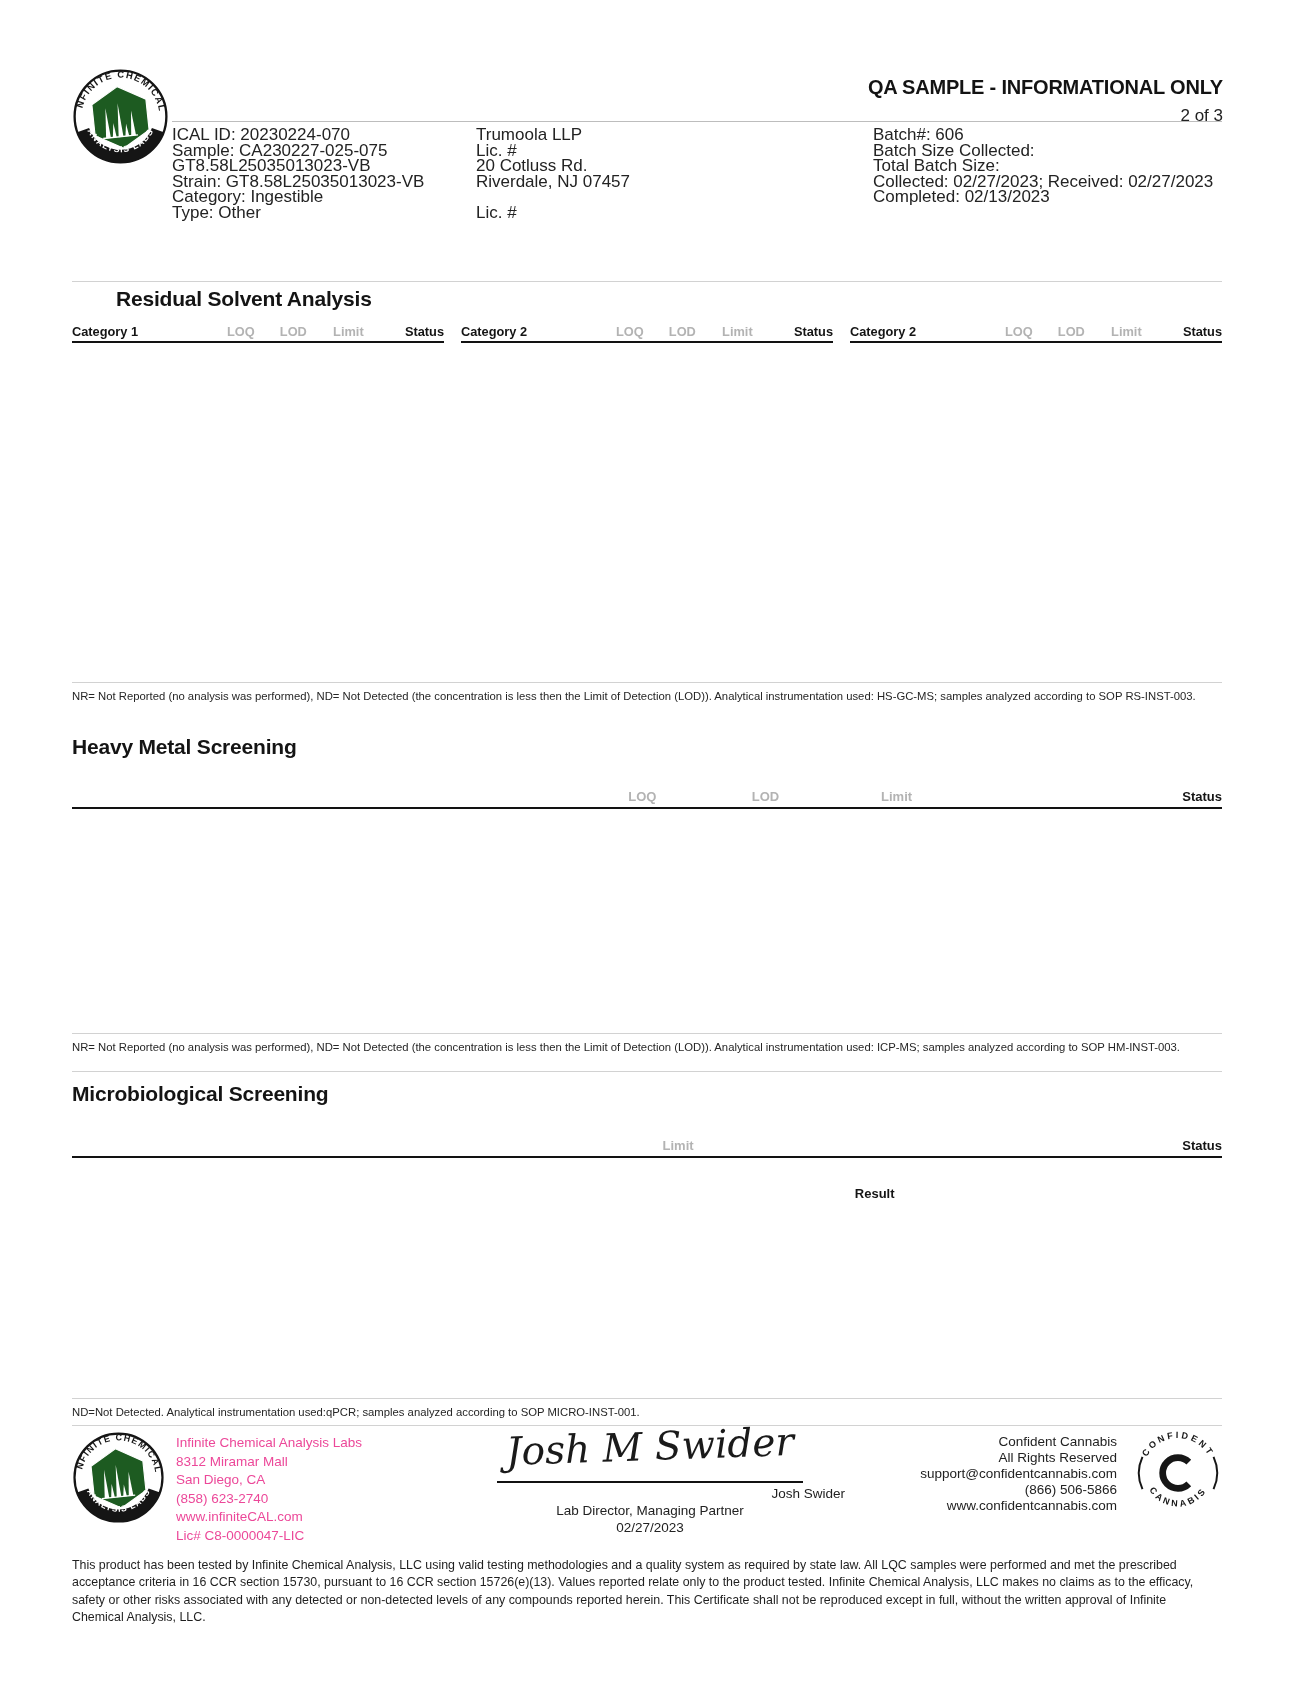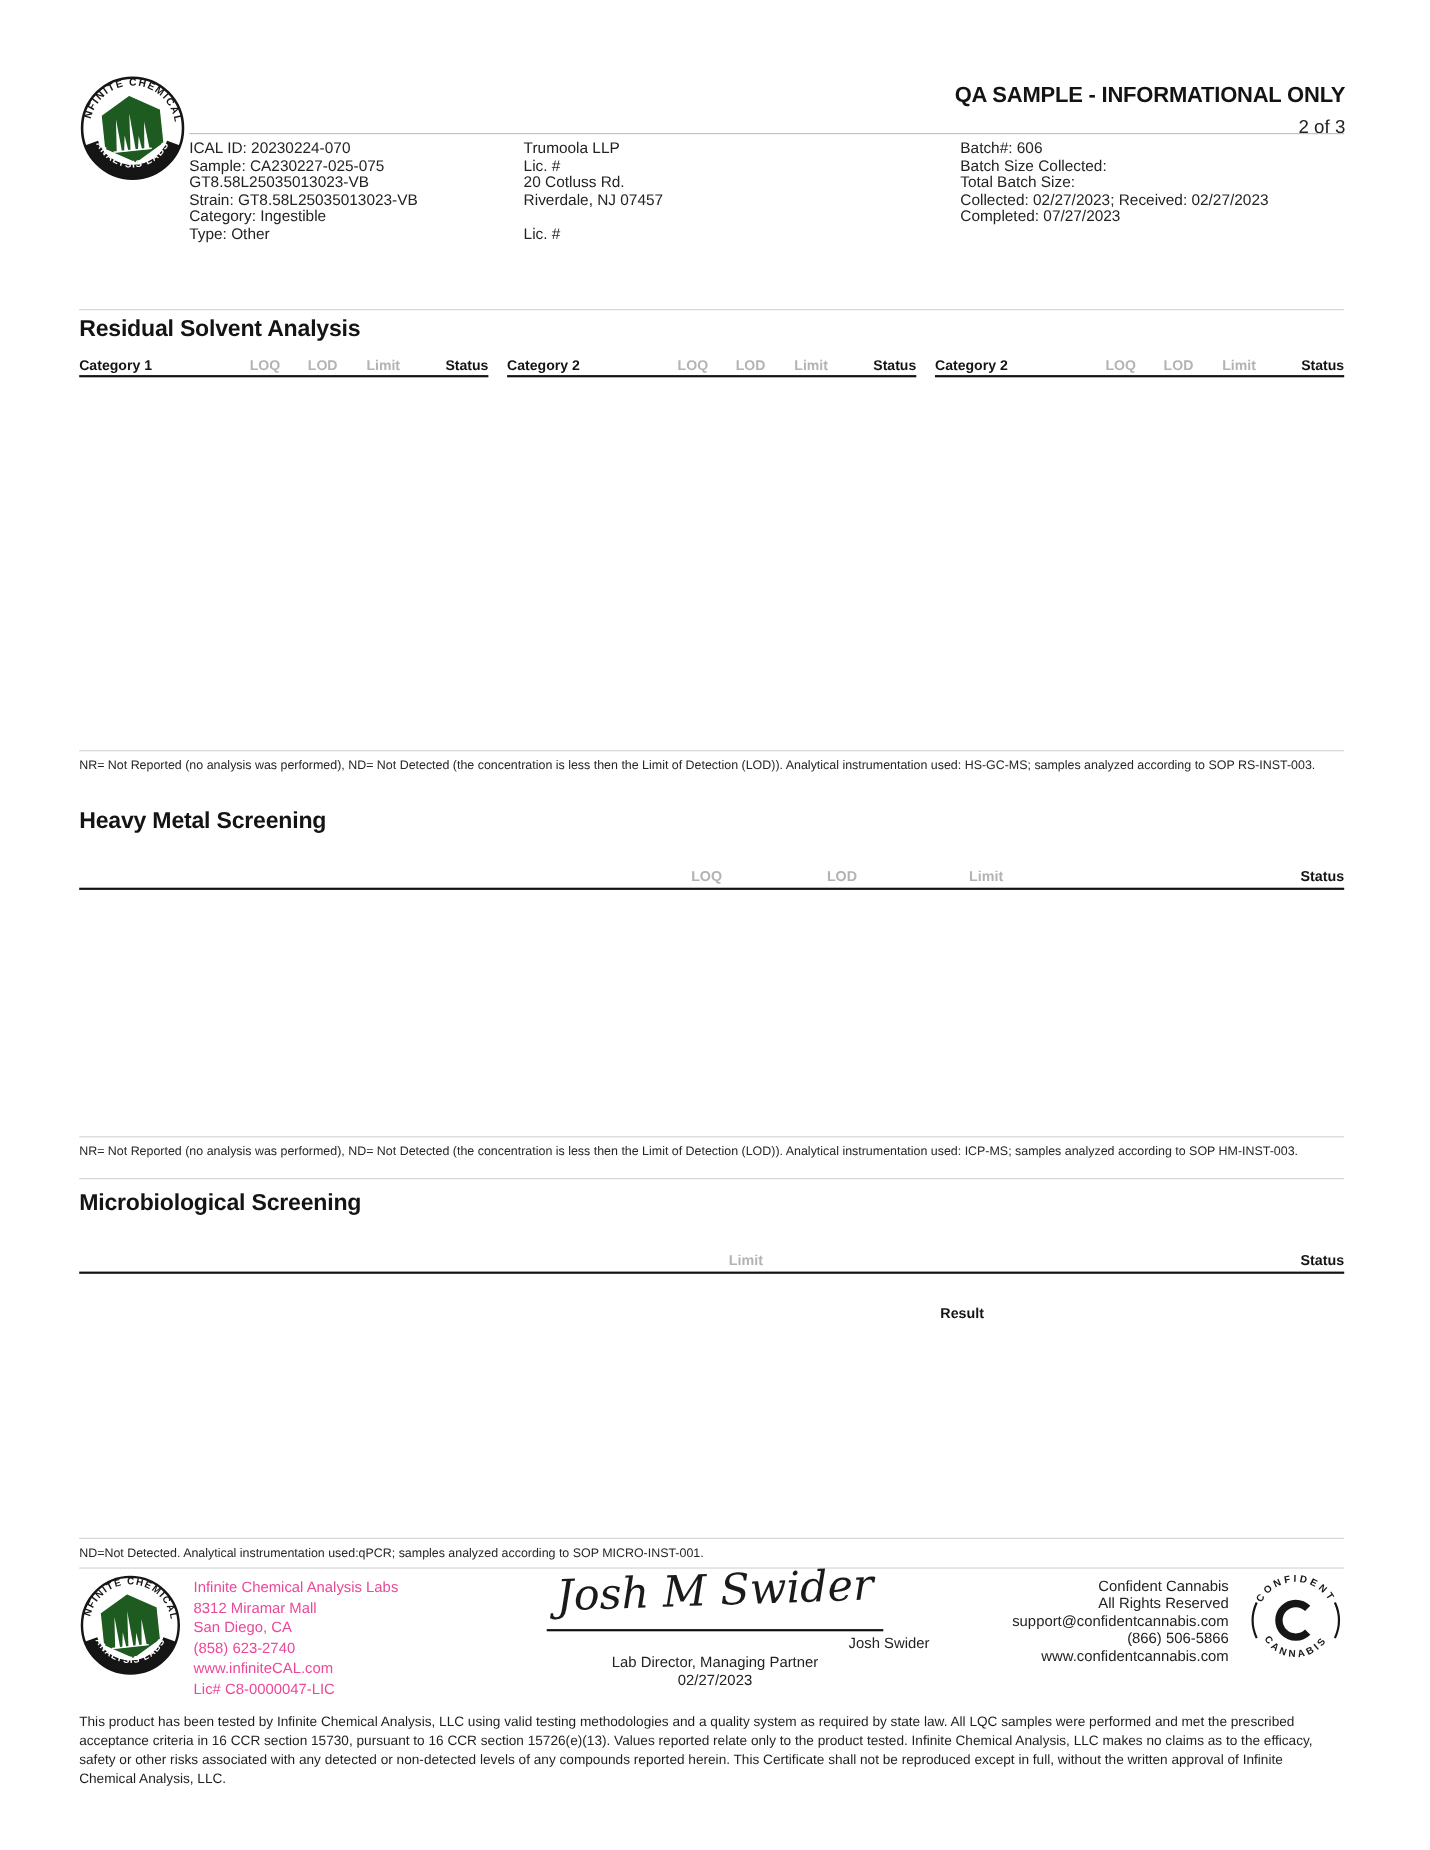--- a/index.html
+++ b/index.html
@@ -9,21 +9,21 @@
     font-family:"Liberation Sans", sans-serif; color:#1c1c1c; overflow:hidden;
   }
   .abs { position:absolute; }
 
   
   .doc-title { left:172px; top:72px; font-size:29px; font-weight:600; letter-spacing:-0.3px; color:#161616; }
   .qa-block { right:77px; top:76px; text-align:right; }
   .qa-banner { font-size:20px; font-weight:700; color:#131313; letter-spacing:-0.2px; }
   .page-num { font-size:17px; margin-top:7px; color:#222; }
   .hr-header { left:172px; top:121px; width:1050px; border-top:1px solid #bdbdbd; }
-  .info-col { top:127px; font-size:14px; line-height:15.6px; color:#232323; }
+  .info-col { top:127px; font-size:17px; line-height:15.6px; color:#232323; }
   .info-col div { min-height:15.6px; }
   .col1 { left:172px; }
   .col2 { left:476px; }
   .col3 { left:873px; }
 
   
   .rule { left:72px; width:1150px; border-top:1px solid #d2d2d2; }
   .section-title { left:72px; font-size:21px; font-weight:700; color:#141414; letter-spacing:-0.2px; }
   .footnote { left:72px; width:1138px; font-size:11.3px; line-height:17.5px; color:#262626; }
 
@@ -115,25 +115,25 @@
     <div>Riverdale, NJ 07457</div>
     <div></div>
     <div>Lic. #</div>
   </div>
 
   <div class="abs info-col col3">
     <div>Batch#: 606</div>
     <div>Batch Size Collected:</div>
     <div>Total Batch Size:</div>
     <div>Collected: 02/27/2023; Received: 02/27/2023</div>
-    <div>Completed: 07/27/2023</div>
+    <div>Completed: 02/13/2023</div>
   </div>
 
   <div class="abs rule" style="top:281px;"></div>
-  <div class="abs section-title" style="top:287px;">Residual Solvent Analysis</div>
+  <div class="abs section-title" style="top:287px;margin-left:44px;">Residual Solvent Analysis</div>
 
   <div class="abs rs-row">
     <div class="rs-group">
       <span class="cat">Category 1</span>
       <span class="hcell gray c-loq">LOQ</span>
       <span class="hcell gray c-lod">LOD</span>
       <span class="hcell gray c-limit">Limit</span>
       <span class="hcell c-status">Status</span>
     </div>
     <div class="rs-group">

